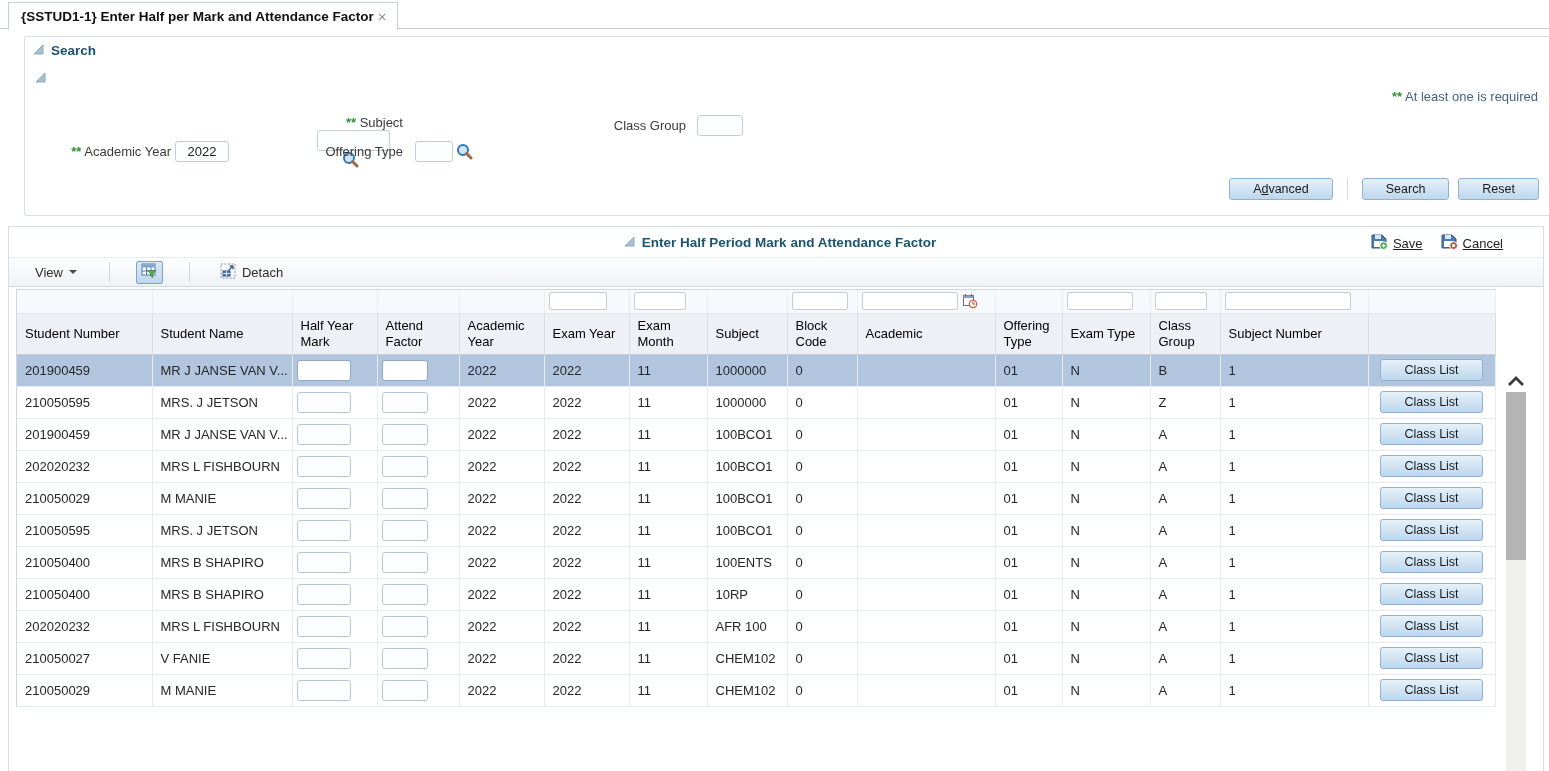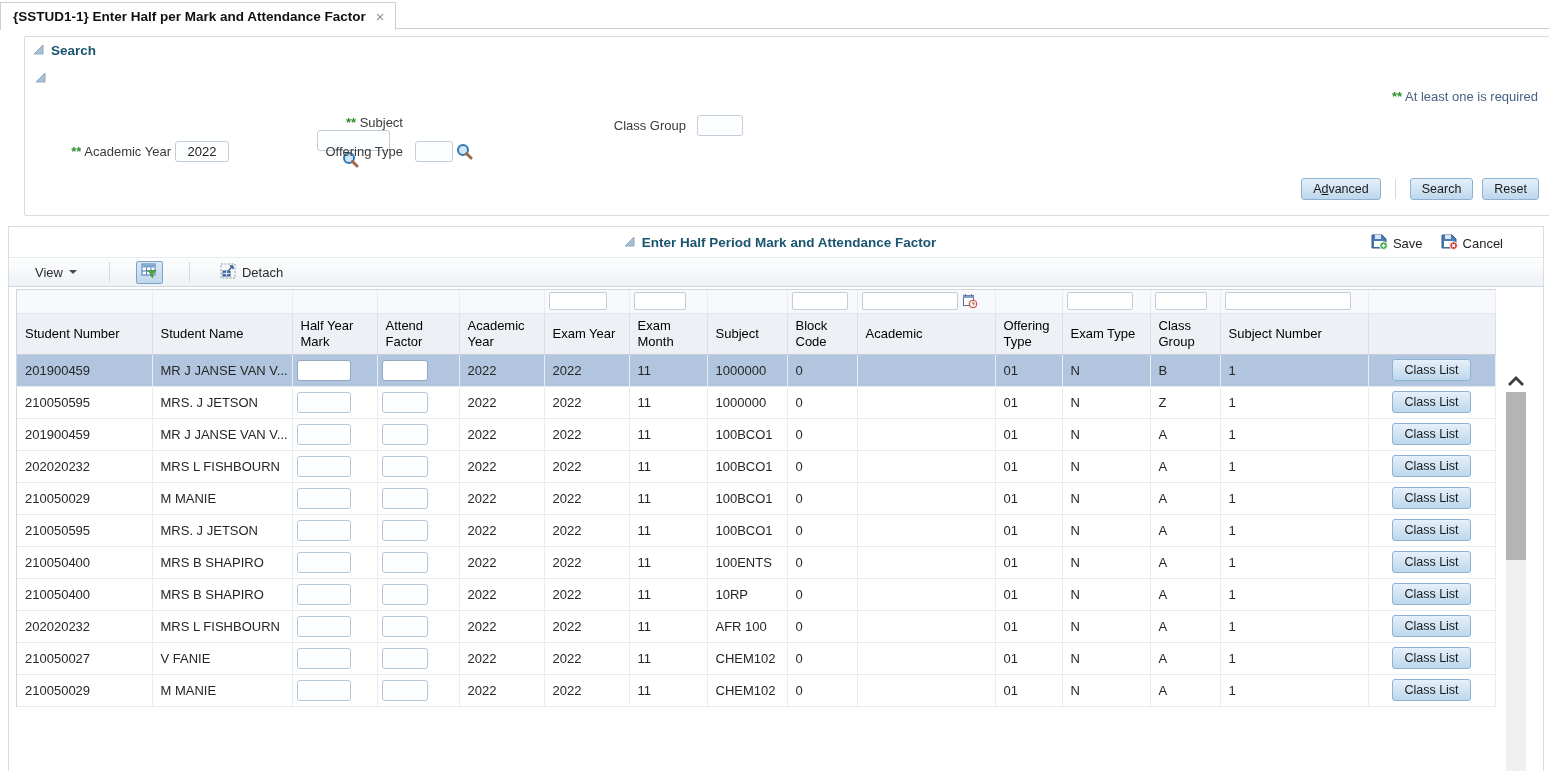--- a/index.html
+++ b/index.html
@@ -1,23 +1,23 @@
 <!DOCTYPE html>
 <html><head>
 <meta charset="utf-8">
 <style>
   * { margin:0; padding:0; box-sizing:border-box; }
   html,body { width:1549px; height:771px; background:#fff; overflow:hidden;
     font-family:"Liberation Sans", sans-serif; font-size:13px; color:#2b2b2b; }
 
   
   .tabbar { position:relative; height:29px; border-bottom:1px solid #c9cfd6; background:#fff; }
-  .tab { position:absolute; left:0; top:2px; height:28px; background:#fff;
+  .tab { position:absolute; left:8px; top:2px; height:28px; background:#fff;
     border:1px solid #c9cfd6; border-bottom:none; display:flex; align-items:center;
-    padding:0 10px 0 12px; gap:10px; }
+    padding:0 10px 0 12px; gap:4px; }
   .tab-title { font-weight:bold; font-size:13.5px; color:#111; white-space:nowrap; }
   .tab-close { color:#8a8f96; font-size:15px; cursor:pointer; line-height:1; }
 
   
   .panel-search { position:absolute; left:8px; top:36px; width:1533px; height:180px;
     border:1px solid #d8dde3; border-radius:2px; background:#fff;margin-left:16px; }
   .panel-main { position:absolute; left:8px; top:226px; width:1536px; height:545px;
     border:1px solid #d8dde3; border-bottom:none; background:#fff; overflow:hidden; }
 
   .sec-title { display:flex; align-items:center; gap:7px; }
@@ -32,30 +32,30 @@
 
   
   .fld { position:absolute; display:flex; align-items:center; }
   .fld-label { color:#3a3a3a; white-space:nowrap; text-align:right; }
   .tbox { border:1px solid #c2cdd8; border-radius:3px; background:#fdfeff; height:21px;
     padding:0 4px; font-family:inherit; font-size:13px; color:#222; }
   .mag { margin-left:3px; cursor:pointer; display:inline-flex; }
 
   
   .btn { display:inline-block; background:linear-gradient(#e6f0f9,#bdd7ec);
-    border:1px solid #8fb2d4; border-radius:3px; padding:3px 11px; font-size:12.5px;
+    border:1px solid #8fb2d4; border-radius:3px; padding:3px 23px; font-size:12.5px;
     font-family:inherit; color:#1a1a1a; cursor:pointer; white-space:nowrap; }
   .btn-row { position:absolute; right:17px; top:141px; display:flex; align-items:center; gap:9px; }
   .btn-sep { width:1px; height:20px; background:#d4dae0; margin:0 5px; }
 
   
   .main-head { position:relative; height:30px; display:flex; align-items:center; padding-left:8px;justify-content:center; }
   .save-cancel { position:absolute; right:40px; top:6px; display:flex; gap:18px; }
   .icon-btn { display:flex; align-items:center; gap:5px; cursor:pointer; background:none; border:none;
-    font-family:inherit; font-size:13px; color:#1f1f1f; }
+    font-family:inherit; font-size:13px; color:#1f1f1f;text-decoration:underline; }
 
   
   .toolbar { height:30px; background:linear-gradient(#fdfefe,#eef2f6);
     border-top:1px solid #e7ebef; border-bottom:1px solid #cfd6dd;
     display:flex; align-items:center; padding-left:20px; gap:20px; }
   .view-btn { display:flex; align-items:center; gap:6px; padding:3px 6px; cursor:pointer; }
   .caret-down { width:0; height:0; border-left:4px solid transparent; border-right:4px solid transparent;
     border-top:4px solid #3f4b58; }
   .tool-sep { width:1px; height:20px; background:#d4dae0; margin:0 6px; }
   .qbe-btn { width:27px; height:23px; display:flex; align-items:center; justify-content:center;

